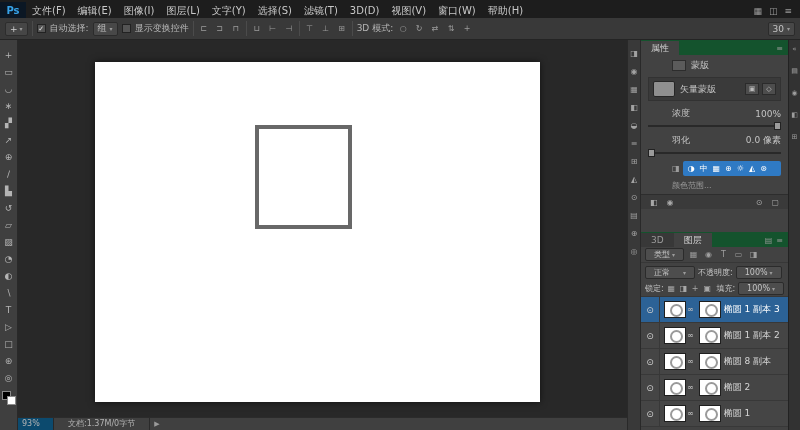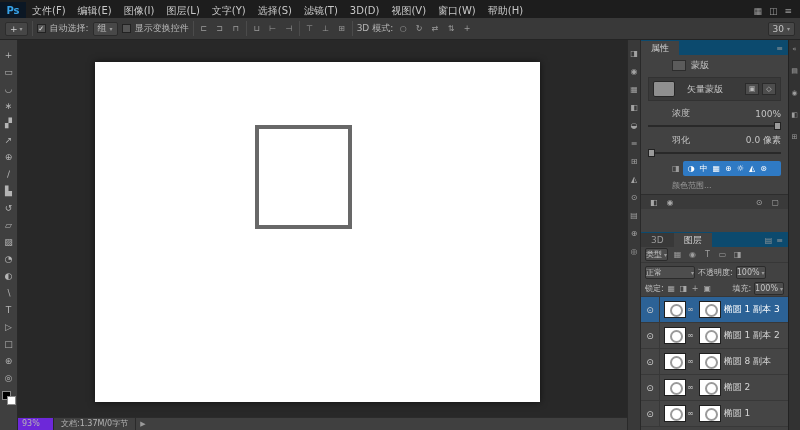--- a/index.html
+++ b/index.html
@@ -46,42 +46,42 @@
   .canvas-region { position:absolute; top:40px; left:18px; width:609px; bottom:0; background:#282828; }
   .tabbar { height:14px; background:#2e2e2e; display:flex; }
   .doc-tab { max-width:215px; background:#474747; color:#cfcfcf; font-size:7px; line-height:14px;
     padding:0 13px 0 5px; white-space:nowrap; overflow:hidden; position:relative; border-right:1px solid #202020; }
   .tab-close { position:absolute; right:3px; top:0; font-size:8px; color:#9a9a9a; }
   .canvas { position:absolute; left:77px; top:22px; width:445px; height:340px; background:#fff;
     box-shadow:0 0 7px rgba(0,0,0,.6); }
   .shape-square { position:absolute; left:160px; top:63px; width:97px; height:104px; border:4px solid #686868; }
   .statusbar { position:absolute; left:0; right:0; bottom:0; height:13px; background:#404040;
     border-top:1px solid #2b2b2b; display:flex; align-items:center; font-size:8px; color:#b5b5b5; }
-  .zoom-box { width:36px; height:12px; background:#6d28d9; border-right:1px solid #282828;
+  .zoom-box { width:36px; height:12px; background:#0c4a6e; border-right:1px solid #282828;
     padding-left:4px; line-height:12px; }
-  .doc-info { padding:0 7px; border-right:1px solid #2a2a2a; height:12px; line-height:12px; }
+  .doc-info { padding:0 14px; border-right:1px solid #2a2a2a; height:12px; line-height:12px; }
   .status-arrow { font-size:7px; padding:0 4px; color:#9a9a9a; }
 
   
   .dockstrip { position:absolute; top:40px; left:627px; width:14px; bottom:0; background:#393939;
     border-left:1px solid #292929; border-right:1px solid #292929; display:flex; flex-direction:column;
     align-items:center; padding-top:9px; gap:9px; font-size:8px; color:#a2a2a2; }
 
   
   .rightpanels { position:absolute; top:40px; left:641px; width:147px; bottom:0; background:#424242; }
-  .panel-tabstrip { height:15px; background:#0c4a6e; display:flex; align-items:flex-end; font-size:9px; }
+  .panel-tabstrip { height:15px; background:#14532d; display:flex; align-items:flex-end; font-size:9px; }
   .panel-tab { padding:0 10px; background:#424242; color:#d2d2d2; height:14px; line-height:14px; }
   .panel-tab.inactive { background:#383838; color:#9a9a9a; }
   .panel-menu-icons { margin-left:auto; padding-right:5px; color:#9a9a9a; font-size:8px; display:flex; gap:4px; align-items:center; height:14px; }
 
   .props-body { padding:4px 7px 0; font-size:9px; }
   .prow { display:flex; align-items:center;padding-left:24px; }
   .mask-hdr { gap:5px; margin-bottom:5px; }
   .mask-hdr-icon { width:14px; height:11px; background:#5b5b5b; border:1px solid #2d2d2d; }
-  .vmask-row { gap:12px; background:#3a3a3a; border:1px solid #323232; padding:3px 4px; margin-bottom:6px; }
+  .vmask-row { gap:5px; background:#3a3a3a; border:1px solid #323232; padding:3px 4px; margin-bottom:6px; }
   .vmask-thumb { width:22px; height:16px; background:#8f8f8f; border:1px solid #262626; border-radius:2px; }
   .vmask-btns { margin-left:auto; display:flex; gap:3px; }
   .small-btn { width:14px; height:12px; border:1px solid #2b2b2b; background:#4d4d4d; font-size:7px;
     color:#bbb; display:flex; align-items:center; justify-content:center; }
   .slider-row { justify-content:space-between; margin-top:1px; }
   .slider-track { position:relative; height:2px; background:#292929; margin:5px 0 7px; }
   .slider-knob { position:absolute; top:-3px; width:7px; height:8px; background:#9b9b9b; border:1px solid #222; }
   .adjust-row { gap:3px; margin:1px 0 4px; }
   .adjust-lead { color:#9c9c9c; font-size:8px; }
   .adjust-bar { background:#2f7ac4; display:flex; align-items:center; gap:5px; padding:2px 5px;
@@ -94,21 +94,21 @@
   
   .layers-panel { position:absolute; top:192px; left:0; right:0; bottom:0; background:#424242; }
   .filter-row { height:16px; display:flex; align-items:center; gap:4px; padding:0 4px;
     border-bottom:1px solid #373737; font-size:8px; }
   .filter-icon { color:#9e9e9e; width:11px; text-align:center; }
   .blend-row { height:18px; display:flex; align-items:center; gap:3px; padding:0 4px; font-size:8px; }
   .lock-row { height:16px; display:flex; align-items:center; gap:3px; padding:0 4px; font-size:8px;
     border-bottom:1px solid #373737; }
   .lock-icon { color:#a8a8a8; font-size:8px; width:9px; text-align:center; }
   .mini-dd { display:flex; align-items:center; gap:2px; border:1px solid #2b2b2b; background:#4d4d4d;
-    height:13px; padding:0 0; border-radius:2px; white-space:nowrap; }
+    height:13px; padding:0 8px; border-radius:2px; white-space:nowrap; }
   .layer-list { position:absolute; top:65px; left:0; right:0; bottom:0; overflow:hidden; }
   .layer-row { height:26px; display:flex; align-items:center; border-bottom:1px solid #383838;
     background:#454545; font-size:9px; color:#d6d6d6; }
   .layer-row.selected { background:#2c6296; color:#fff; }
   .eye-cell { width:19px; align-self:stretch; border-right:1px solid #383838; display:flex;
     align-items:center; justify-content:center; color:#d0d0d0; font-size:9px; }
   .layer-thumb { width:22px; height:17px; background:#fff; border:1px solid #1f1f1f; margin-left:4px;
     position:relative; flex:none; }
   .layer-thumb::after { content:""; position:absolute; left:5px; top:2px; width:9px; height:9px;
     border:2px solid #9a9a9a; border-radius:50%; }

